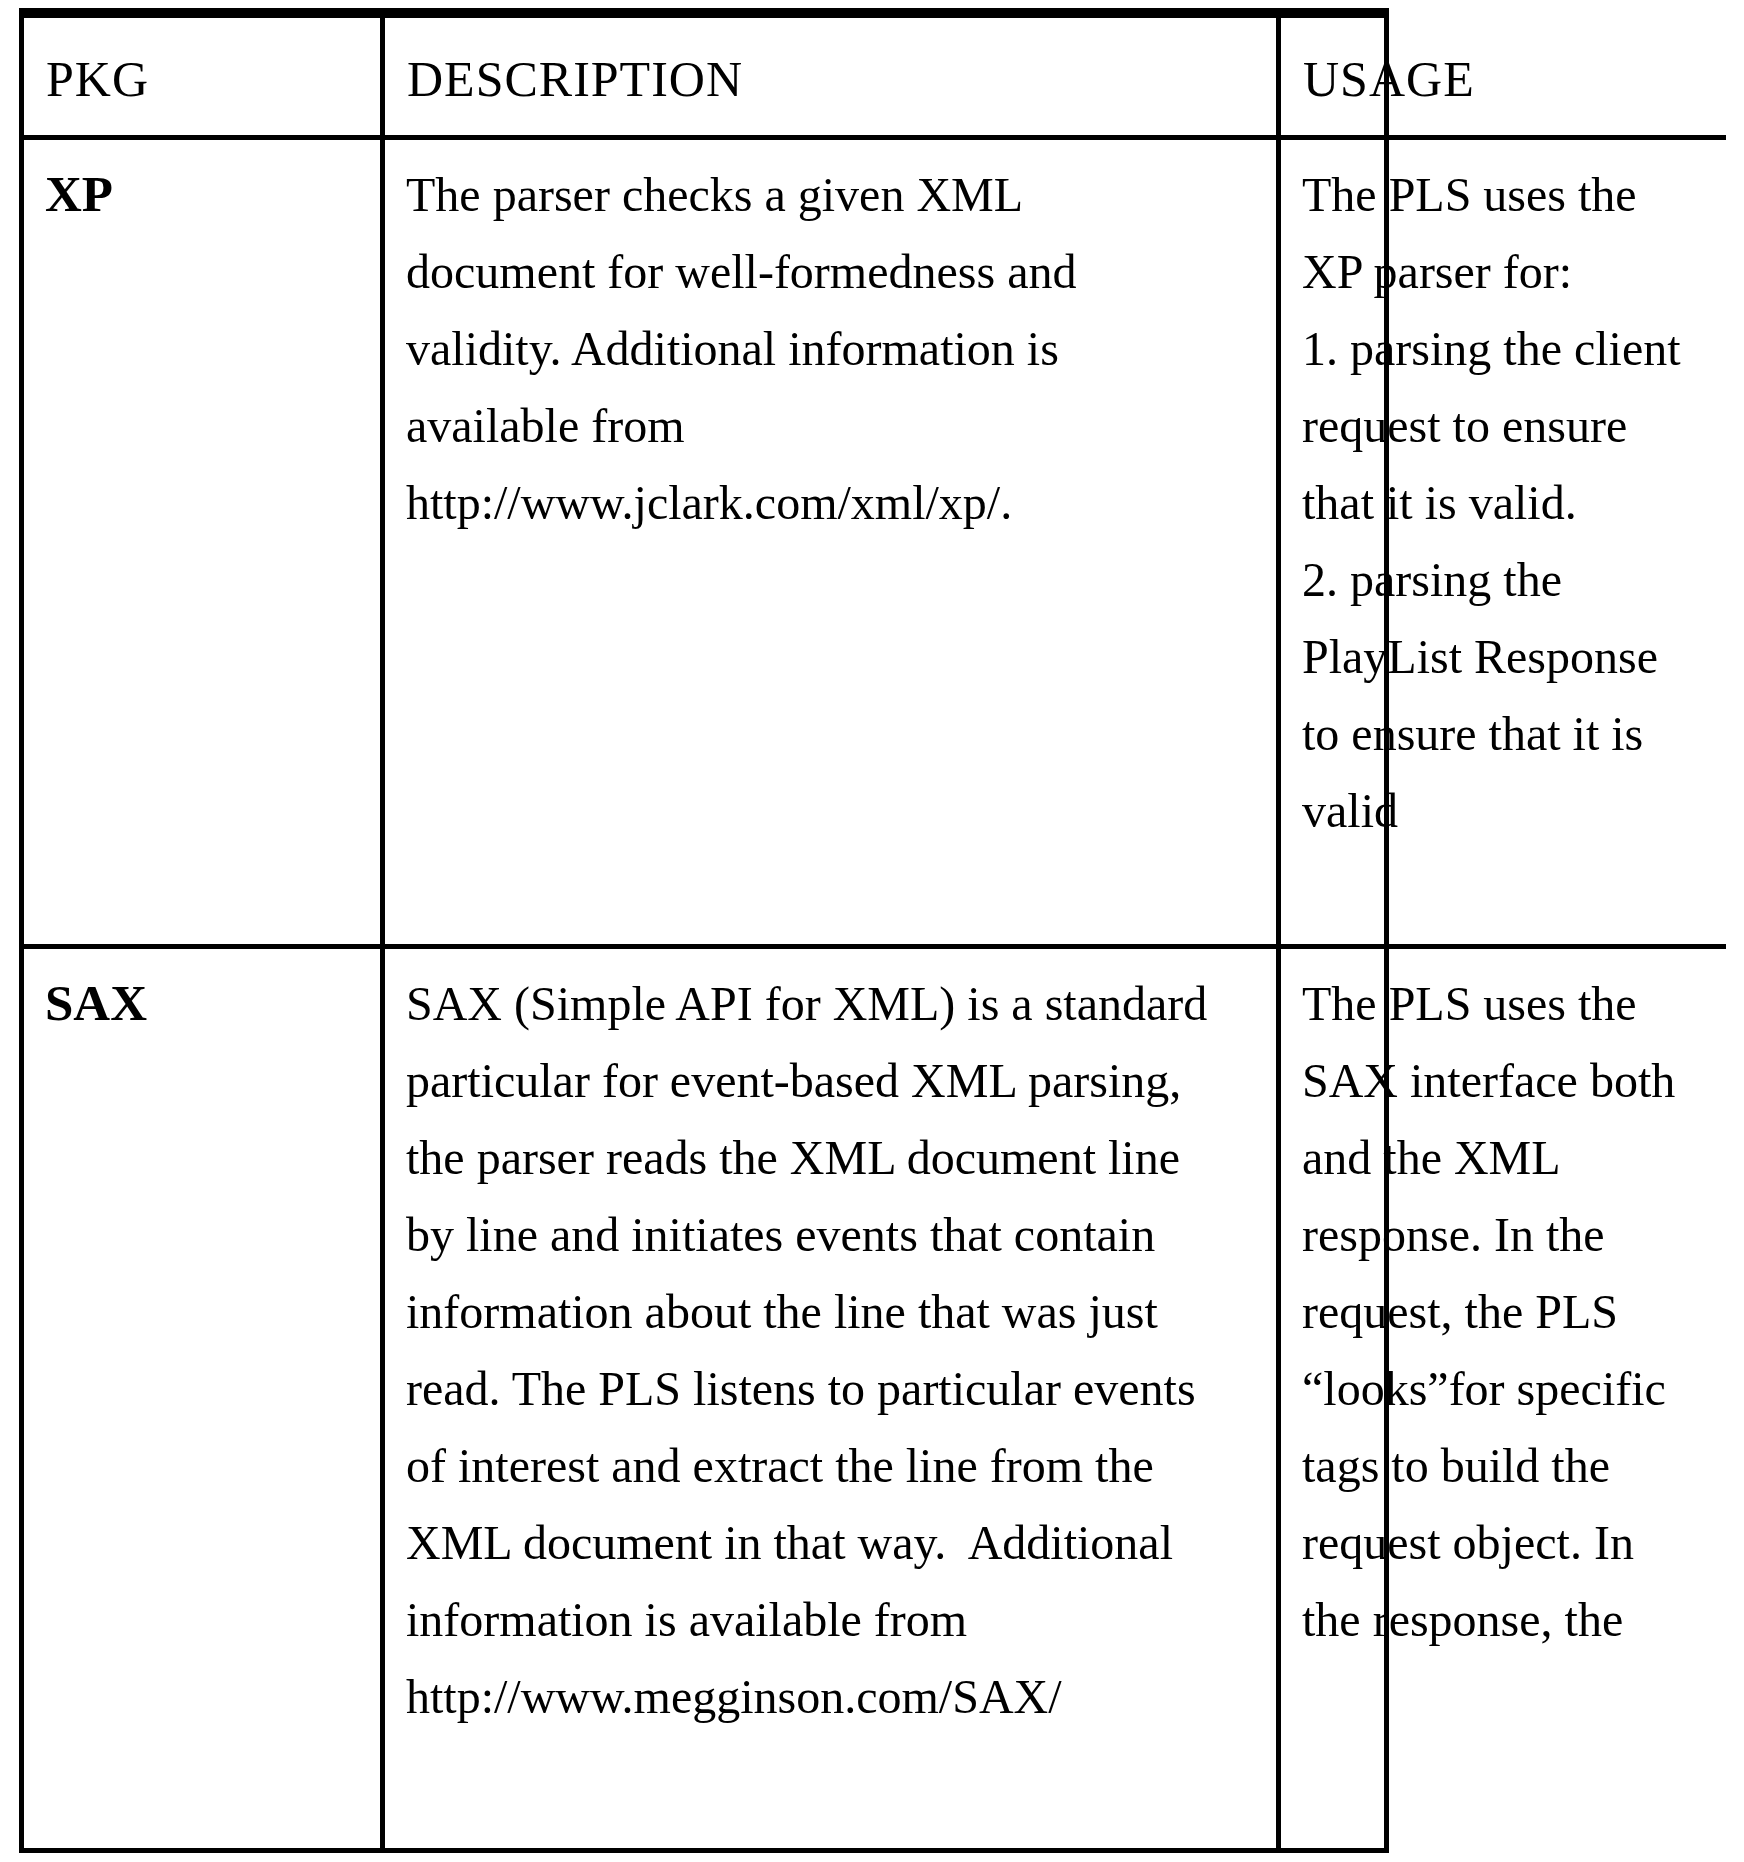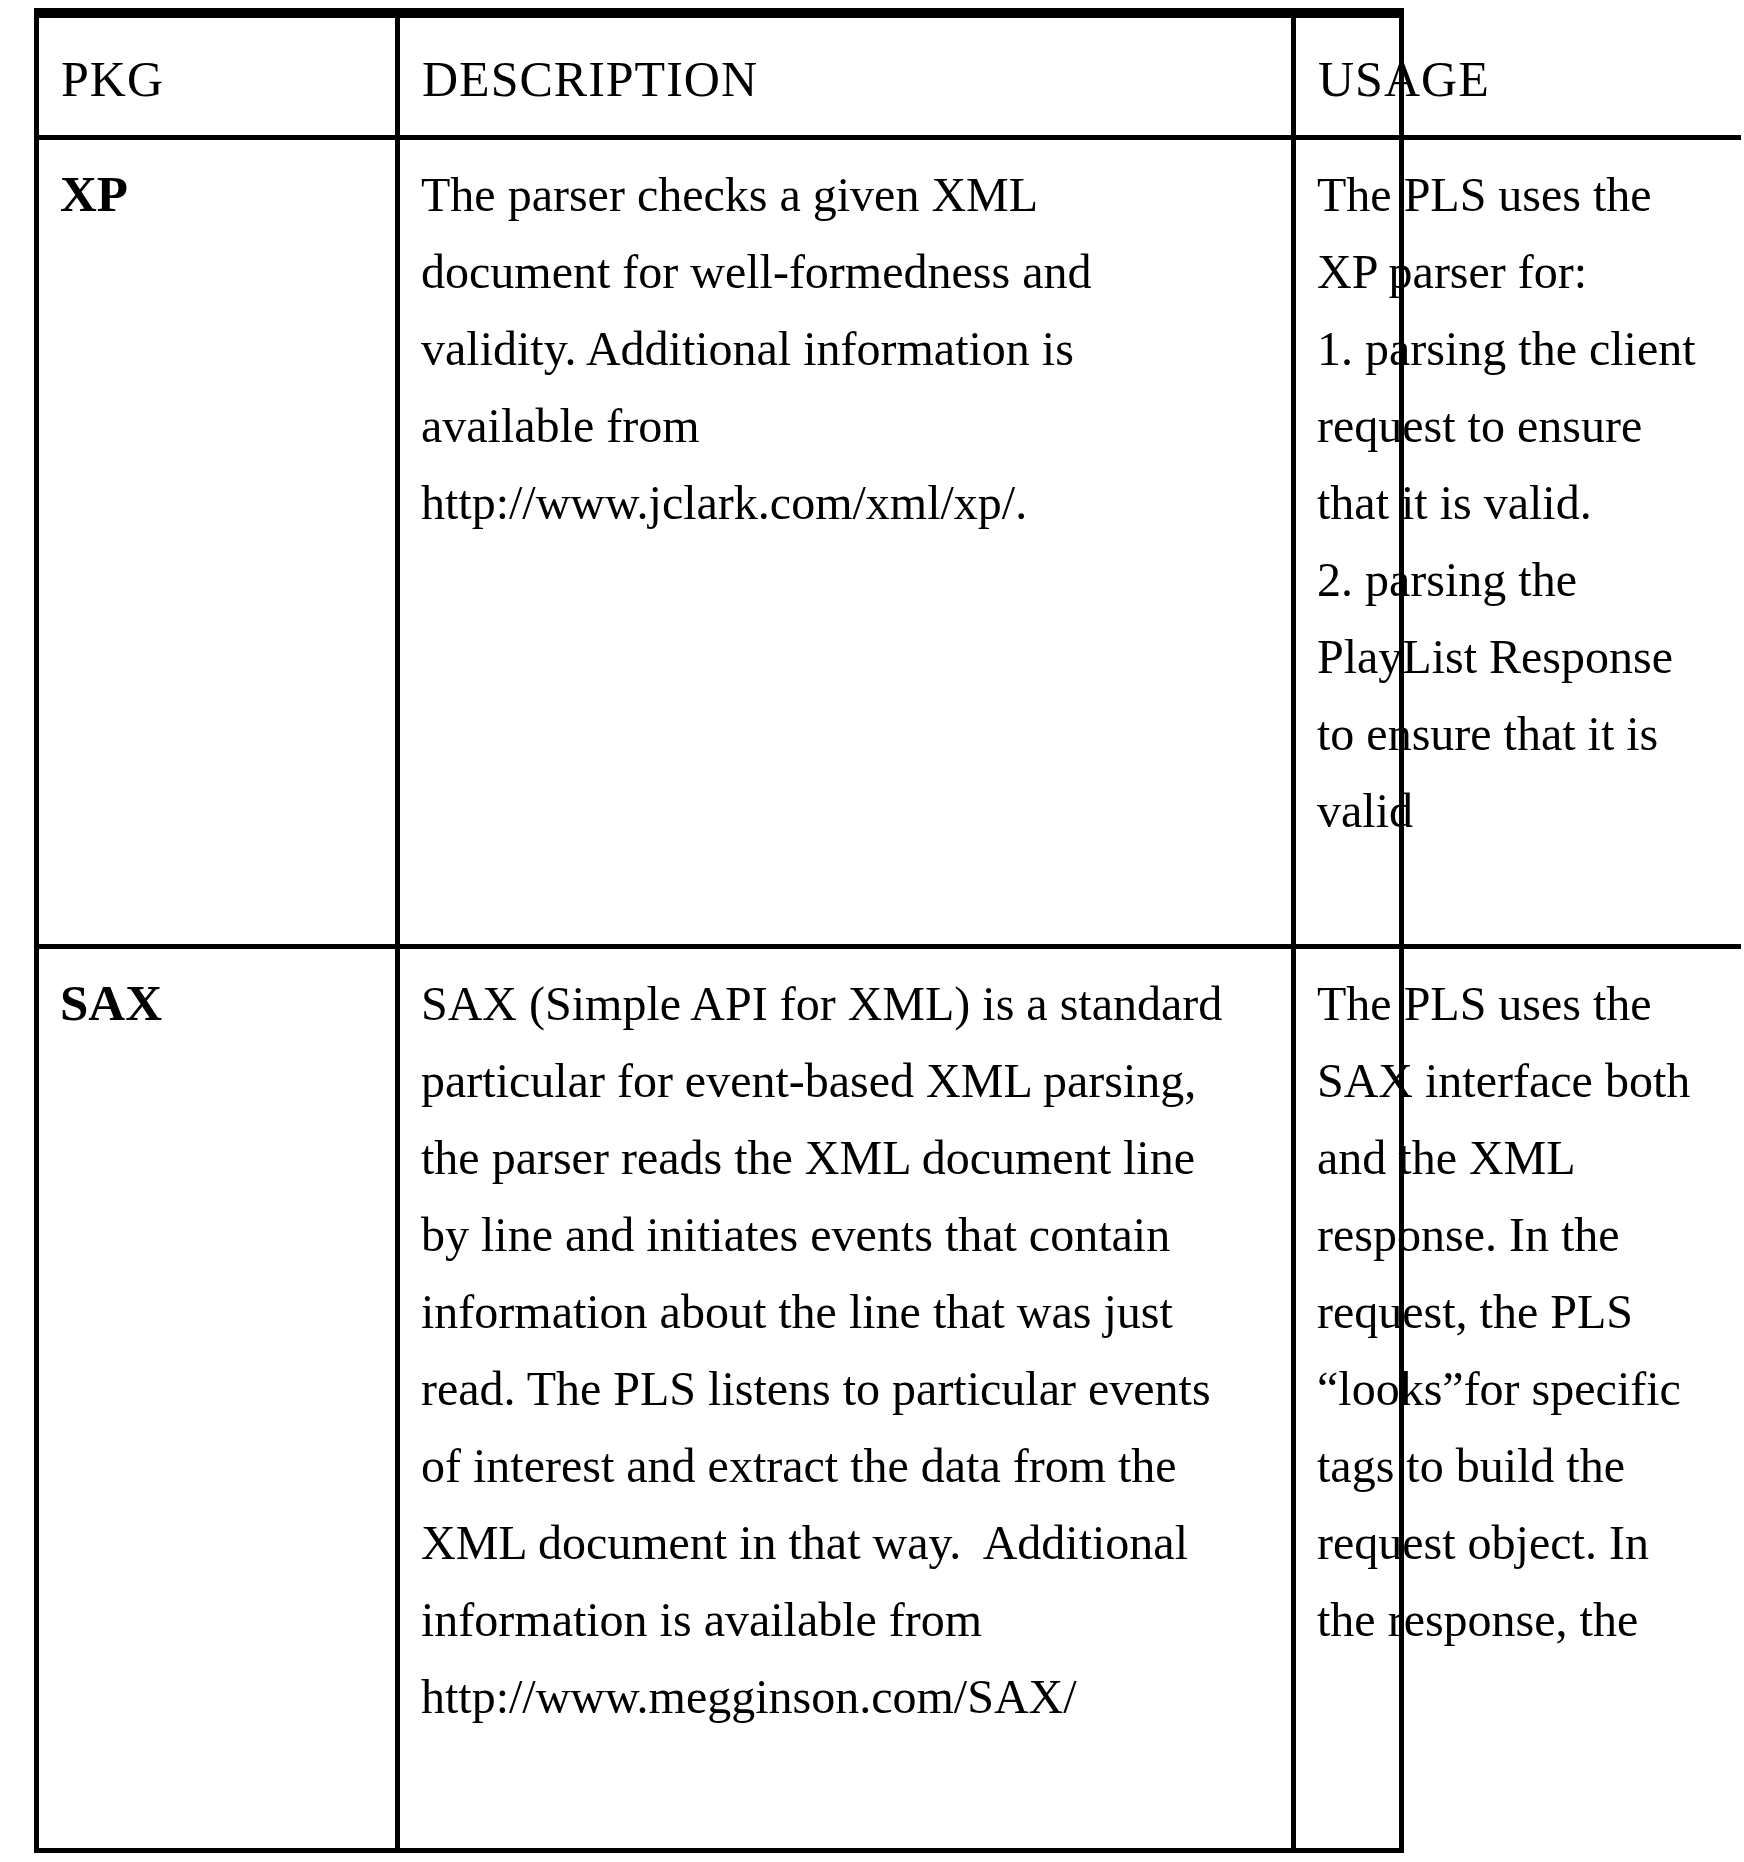--- a/index.html
+++ b/index.html
@@ -11,21 +11,21 @@
     position: relative;
     width: 1744px;
     height: 1862px;
     background: #ffffff;
     color: #000000;
     font-family: "Liberation Serif", "DejaVu Serif", serif;
     overflow: hidden;
   }
   .doc-table {
     position: absolute;
-    left: 34px;
+    left: 19px;
     top: 8px;
     width: 1370px;
     height: 1845px;
     box-sizing: border-box;
     border: 5px solid #000000;
     border-top-width: 10px;
     display: grid;
     grid-template-columns: 361px 896px 445px;
     grid-template-rows: 122px 809px 1fr;
   }
@@ -98,21 +98,21 @@
     <div class="cell body-cell pkg-cell c1">
       <div class="pkg-line">SAX</div>
     </div>
     <div class="cell body-cell c2">
         <div class="line">SAX (Simple API for XML) is a standard</div>
         <div class="line">particular for event-based XML parsing,</div>
         <div class="line">the parser reads the XML document line</div>
         <div class="line">by line and initiates events that contain</div>
         <div class="line">information about the line that was just</div>
         <div class="line">read. The PLS listens to particular events</div>
-        <div class="line">of interest and extract the data from the</div>
+        <div class="line">of interest and extract the line from the</div>
         <div class="line">XML document in that way.  Additional</div>
         <div class="line">information is available from</div>
         <div class="line">http://www.megginson.com/SAX/</div>
       </div>
     <div class="cell body-cell">
         <div class="line">The PLS uses the</div>
         <div class="line">SAX interface both</div>
         <div class="line">and the XML</div>
         <div class="line">response. In the</div>
         <div class="line">request, the PLS</div>

